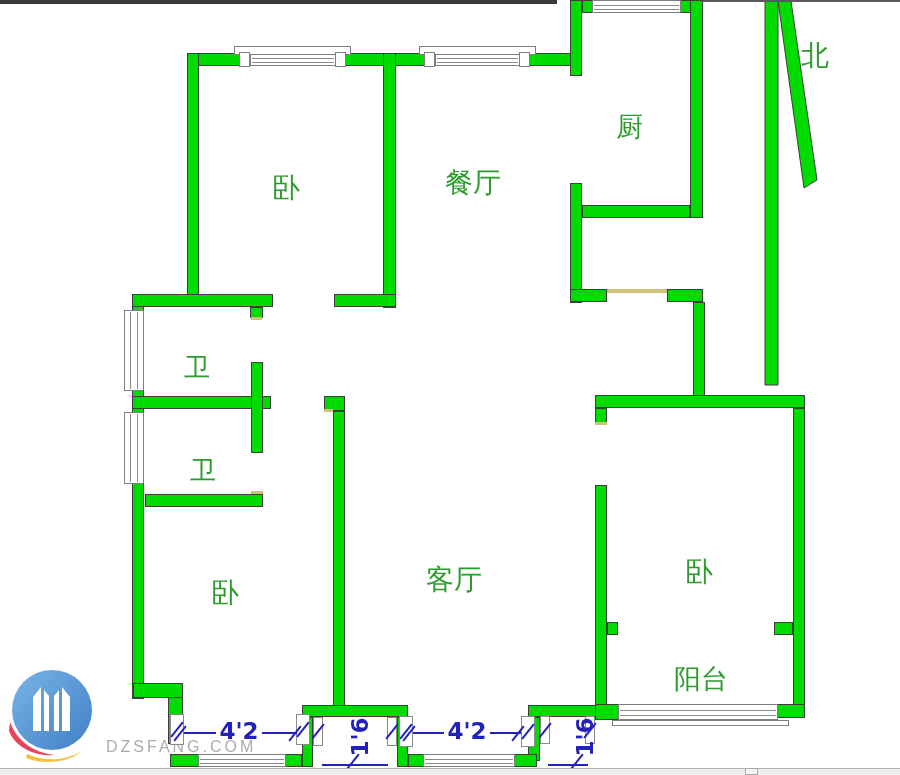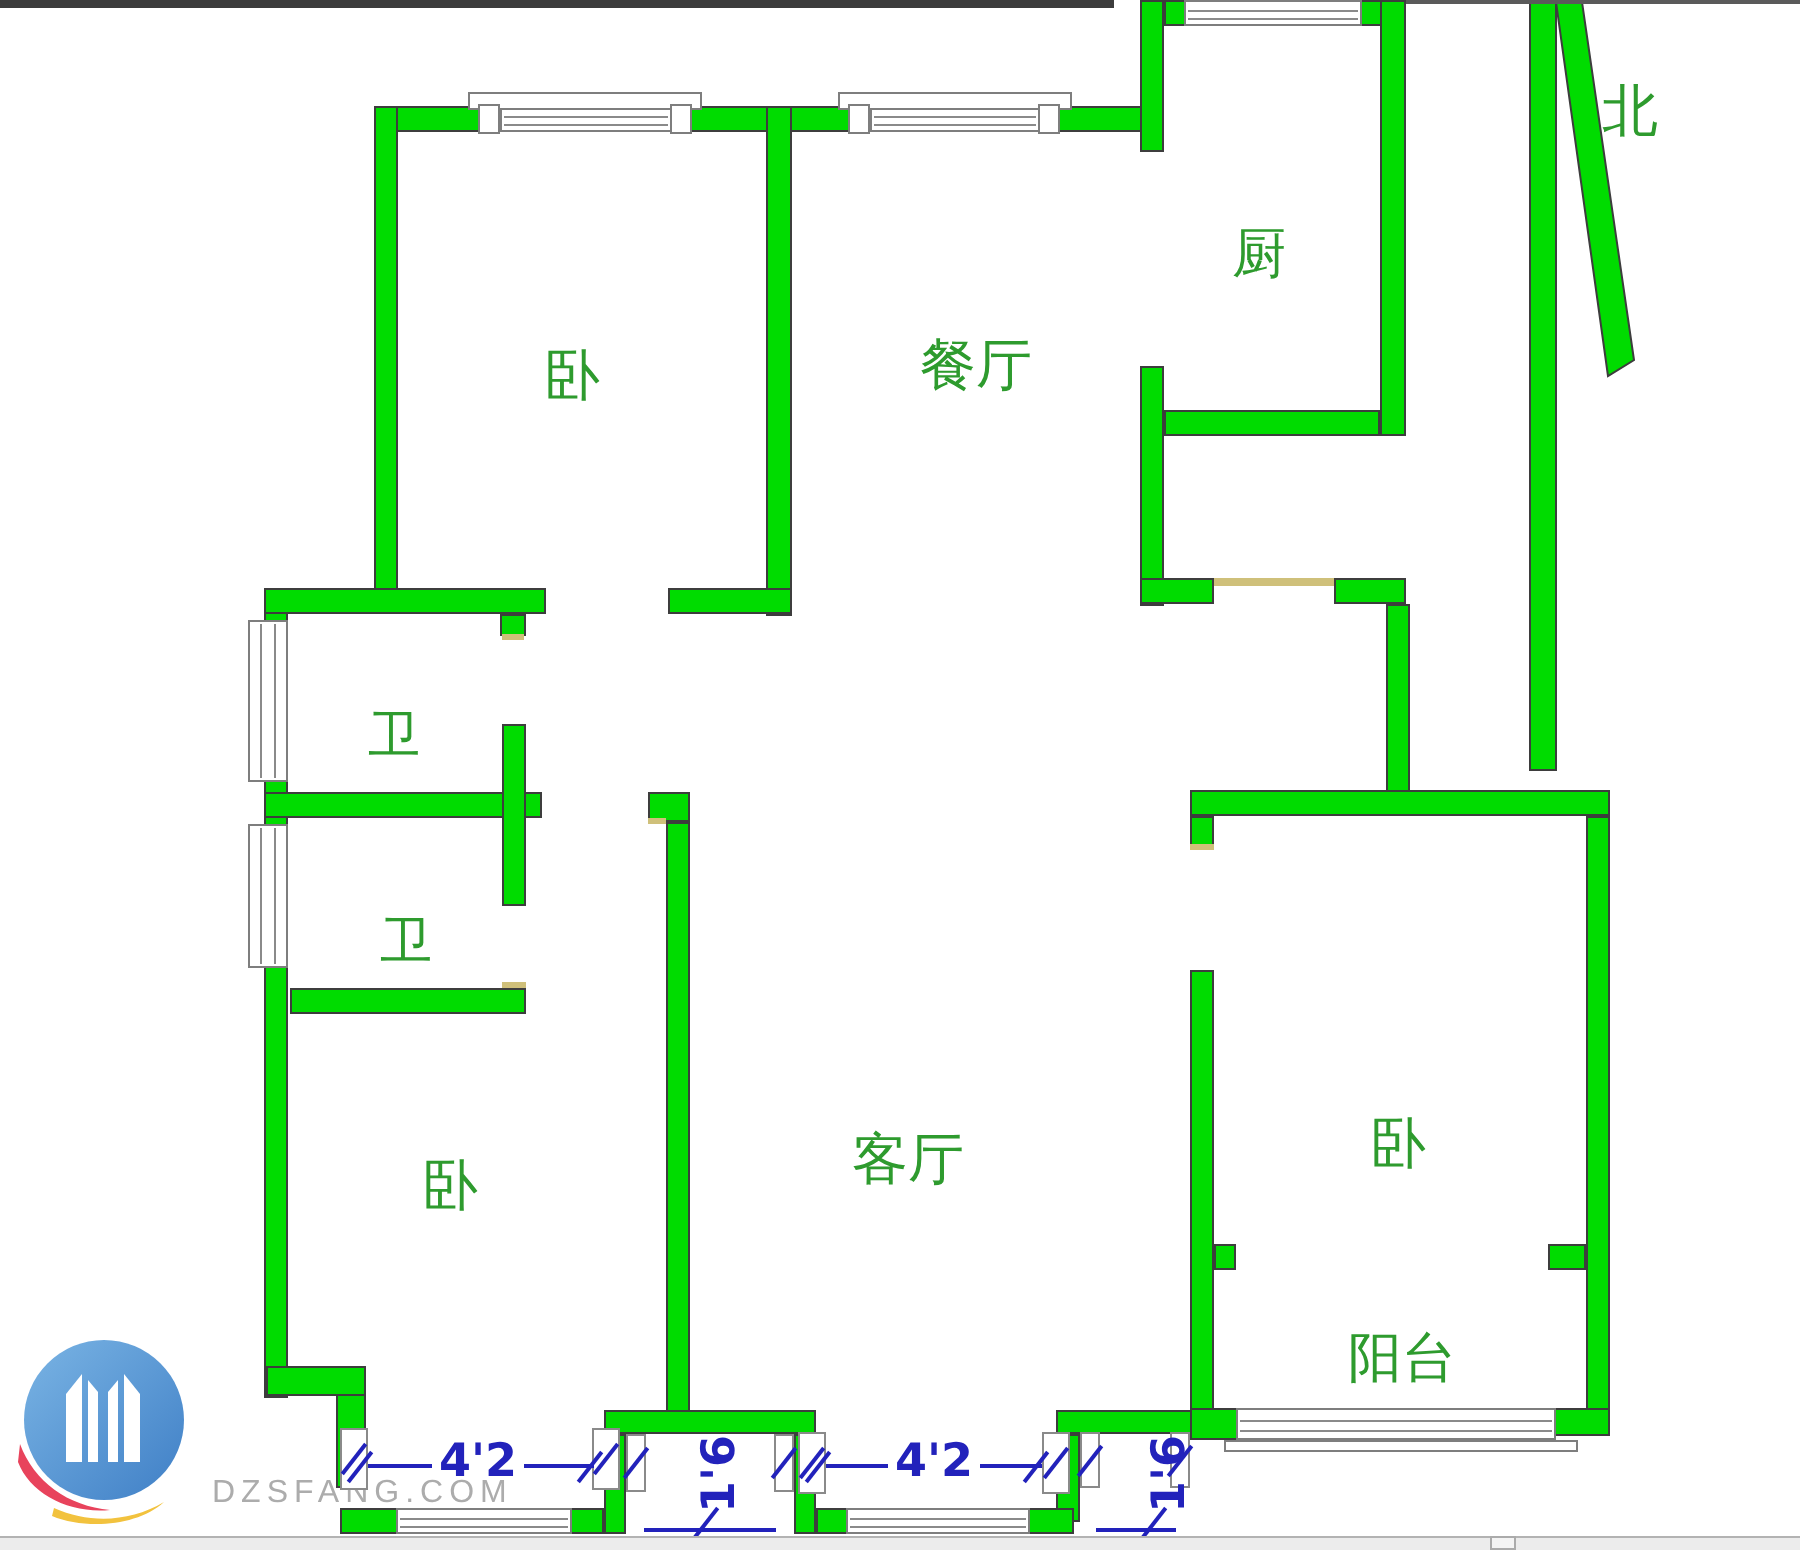--- a/index.html
+++ b/index.html
@@ -205,21 +205,21 @@
   <div class="tick" style="left:517px;top:724px"></div>
 
   <div class="abs" style="left:758px;top:0;width:62px;height:390px;z-index:2;">
     <svg width="62" height="390" viewBox="0 0 62 390">
       <polygon points="7,1 20,1 20,385 7,385" fill="#00DC00" stroke="#3d3d3d" stroke-width="1"></polygon>
       <polygon points="20,1 33,1 59,180 46,188" fill="#00DC00" stroke="#3d3d3d" stroke-width="1"></polygon>
     </svg>
   </div>
 
   <div class="rlabel" style="left:272px;top:169px">卧</div>
-  <div class="rlabel" style="left:460px;top:164px">餐厅</div>
+  <div class="rlabel" style="left:445px;top:164px">餐厅</div>
   <div class="rlabel" style="left:616px;top:109px;font-size:27px">厨</div>
   <div class="rlabel" style="left:184px;top:350px;font-size:26px">卫</div>
   <div class="rlabel" style="left:190px;top:453px;font-size:26px">卫</div>
   <div class="rlabel" style="left:211px;top:574px">卧</div>
   <div class="rlabel" style="left:426px;top:561px">客厅</div>
   <div class="rlabel" style="left:685px;top:553px">卧</div>
   <div class="rlabel" style="left:674px;top:661px;font-size:27px">阳台</div>
   <div class="rlabel" style="left:801px;top:37px">北</div>
 
 </div>

